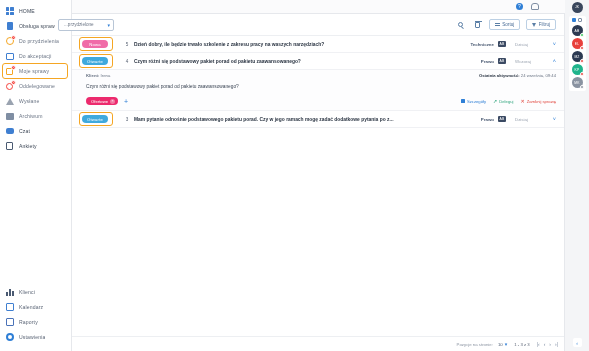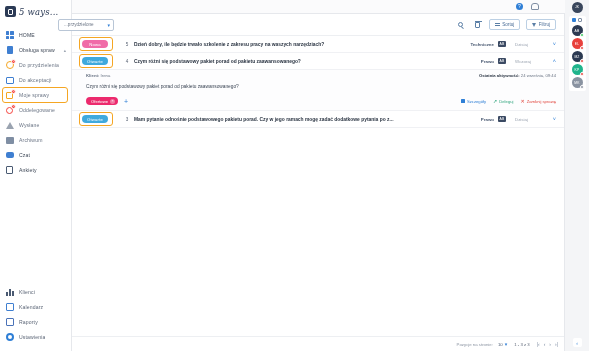--- a/index.html
+++ b/index.html
@@ -301,26 +301,20 @@
     background: #fff; display: flex; align-items: center;
     justify-content: center; color: #2f7fd6; font-size: 5px;
   }
 </style>
 </head>
 <body>
 
 <div class="app">
 
   <div class="sidebar">
-    <div class="brand">
-      <div class="brand-mark">
-          <span></span>
-        </div>
-      <div class="brand-text">5 ways...</div>
-    </div>
 
     <div class="nav">
       <div class="nav-item header-item">
         <div class="nav-ico">
           <div class="ic-grid">
               <i></i>
               <i></i>
               <i></i>
               <i></i>
             </div>

